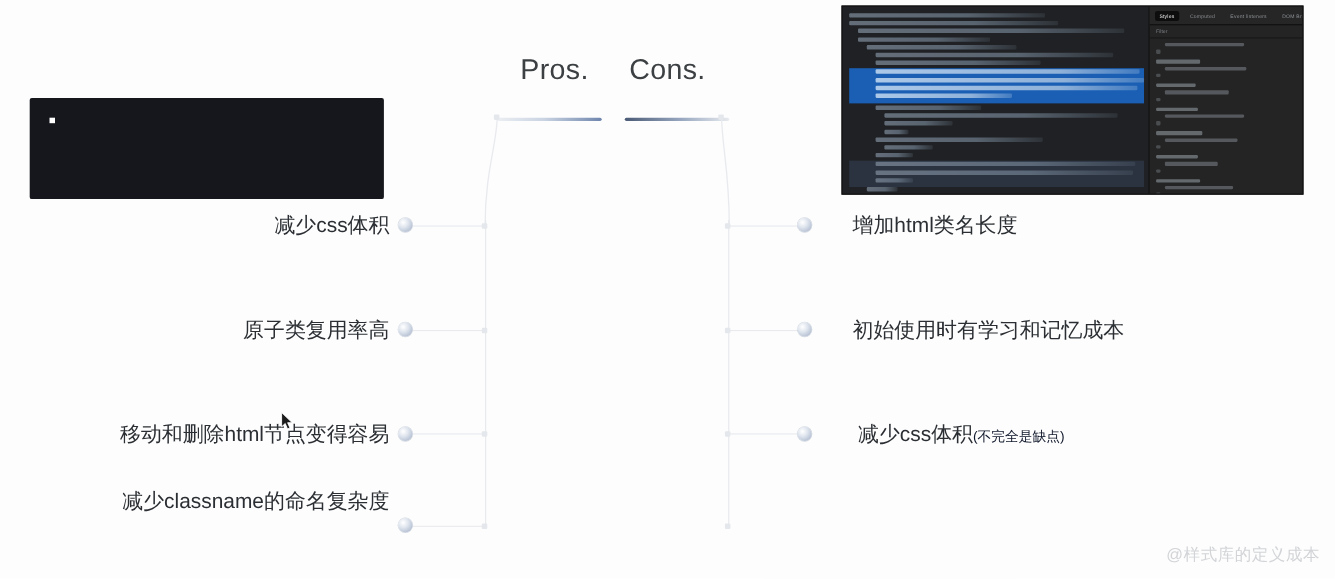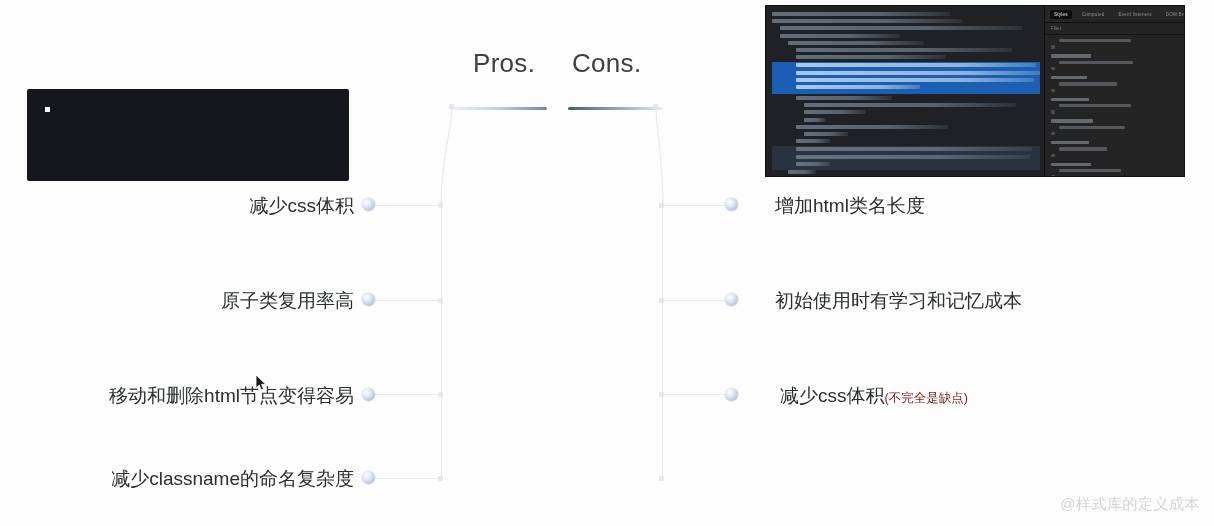--- a/index.html
+++ b/index.html
@@ -210,21 +210,21 @@
     position: absolute;
     font-size: 19px;
     color: #2b2f33;
     white-space: nowrap;
     line-height: 22px;
   }
   .leaf-label.right { text-align: left; }
   .leaf-label.left  { text-align: right; }
   .leaf-note {
     font-size: 12.5px;
-    color: #7f1d1d;
+    color: #0f172a;
   }
 
   
   #cursor {
     position: absolute;
     left: 255px;
     top: 374px;
     width: 12px;
     height: 18px;
   }
@@ -351,21 +351,21 @@
 <div class="leaf-label left" style="left:194px; top:290px; width:160px;">原子类复用率高</div>
 
 <div class="branch" style="left:375px; top:394px; width:67px;"></div>
 <div class="node" style="left:438px; top:392px;"></div>
 <div class="dot" style="left:362px; top:388px;"></div>
 <div class="leaf-label left" style="left:84px; top:385px; width:270px;">移动和删除html节点变得容易</div>
 
 <div class="branch" style="left:375px; top:478px; width:67px;"></div>
 <div class="node" style="left:438px; top:476px;"></div>
 <div class="dot" style="left:362px; top:471px;"></div>
-<div class="leaf-label left" style="left:80px; top:468px; width:274px;">减少classname的命名复杂度</div>
+<div class="leaf-label left" style="left:80px; top:446px; width:274px;">减少classname的命名复杂度</div>
 
 <svg class="trunk-curve" style="left:655px; top:104px; width:16px; height:110px;">
   <path d="M 1 2 C 1 26, 8 52, 8 101" stroke="#e8eaee" stroke-width="1.2" fill="none"></path>
 </svg>
 <div class="trunk" style="left:662px; top:200px; height:280px;"></div>
 <div class="node" style="left:653px; top:104px;"></div>
 <div class="node" style="left:659px; top:476px;"></div>
 
 <div class="branch" style="left:662px; top:205px; width:67px;"></div>
 <div class="node" style="left:659px; top:203px;"></div>

